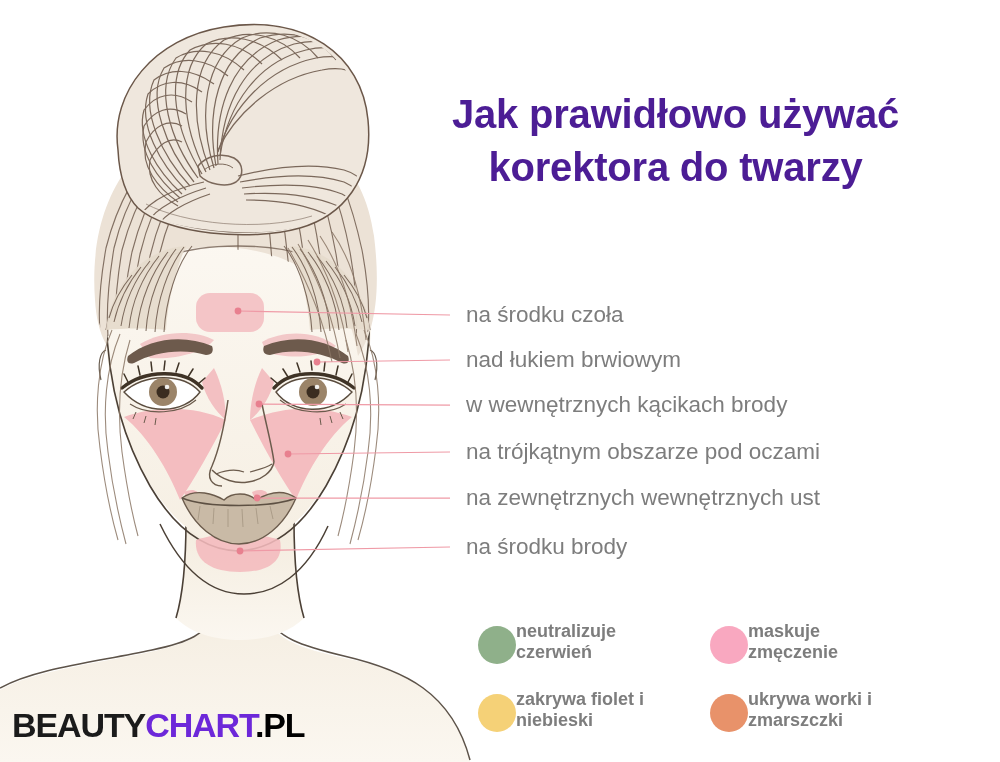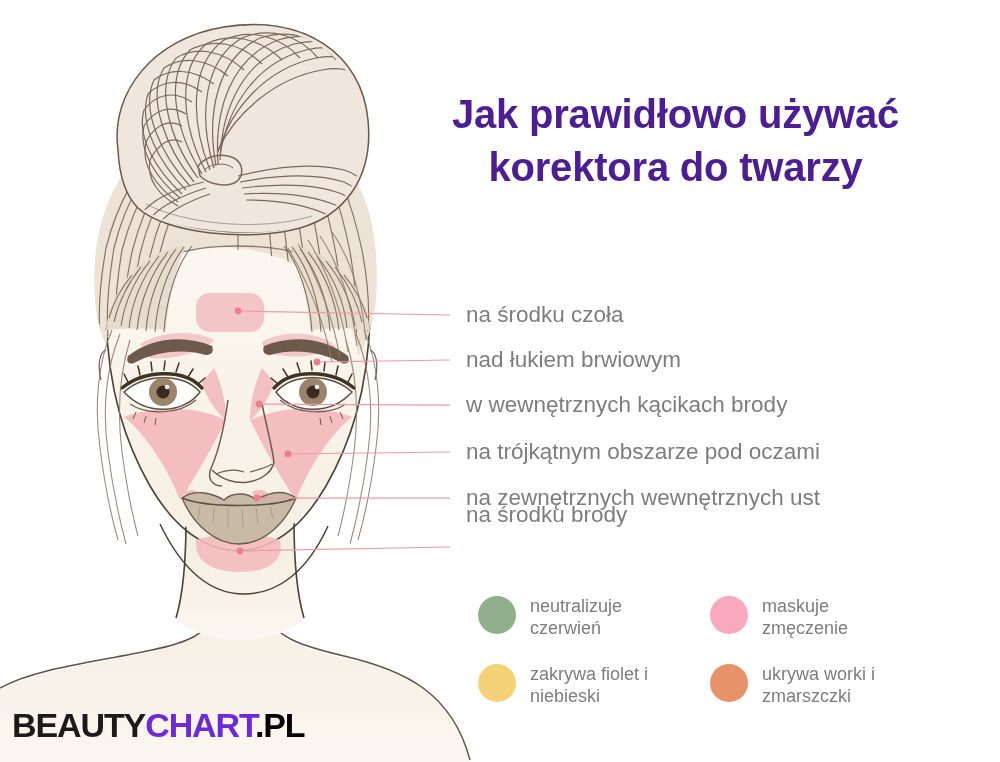--- a/index.html
+++ b/index.html
@@ -26,21 +26,21 @@
     color:#7d7d7d; font-size:22.5px; white-space:nowrap;
     transform:translateY(-50%);
     margin-left:8px;
   }
 
   
   .legend{
     position:absolute; left:478px; top:596px; width:470px;
     display:grid; grid-template-columns:232px 232px; grid-auto-rows:68px;
   }
-  .legend-item{display:flex;align-items:flex-start;gap:14px;}
+  .legend-item{display:flex;align-items:flex-end;font-weight:bold;}
   .legend-dot{
     width:38px;height:38px;border-radius:50%;flex:0 0 38px;
   }
   .legend-text{
     color:#7d7d7d;font-size:18px;line-height:1.2;
   }
   .legend-text .lt{display:block;}
 
   
   .logo{
@@ -339,21 +339,21 @@
     <span class="line">Jak prawidłowo używać</span>
     <span class="line">korektora do twarzy</span>
   </div>
 
   <div class="callout-list">
     <div class="callout" style="top:315px">na środku czoła</div>
     <div class="callout" style="top:360px">nad łukiem brwiowym</div>
     <div class="callout" style="top:405px">w wewnętrznych kącikach brody</div>
     <div class="callout" style="top:452px">na trójkątnym obszarze pod oczami</div>
     <div class="callout" style="top:498px">na zewnętrznych wewnętrznych ust</div>
-    <div class="callout" style="top:515px">na środku brody</div>
+    <div class="callout" style="top:547px">na środku brody</div>
   </div>
 
   <div class="legend">
     <div class="legend-item">
       <div class="legend-dot" style="background:#8fb08a"></div>
       <div class="legend-text">
         <span class="lt">neutralizuje</span>
         <span class="lt">czerwień</span>
       </div>
     </div>

